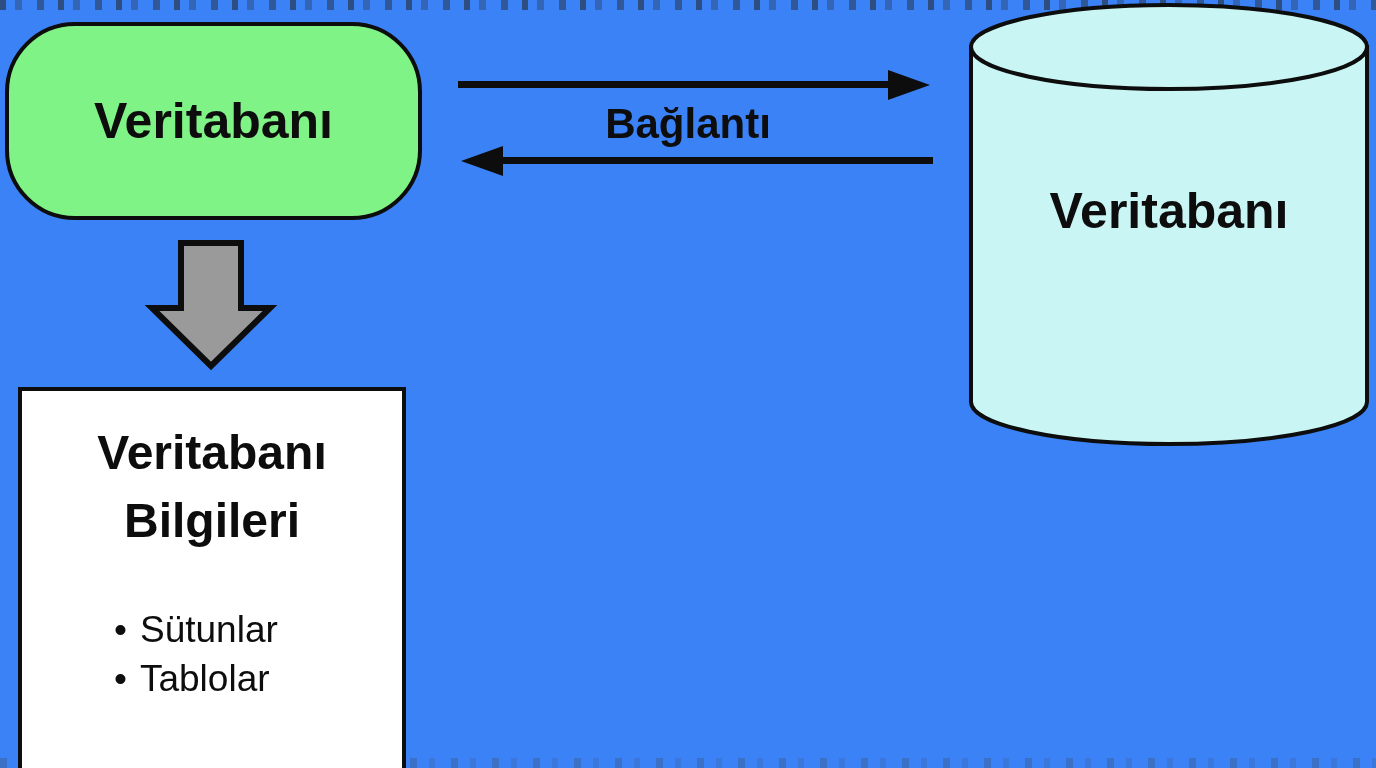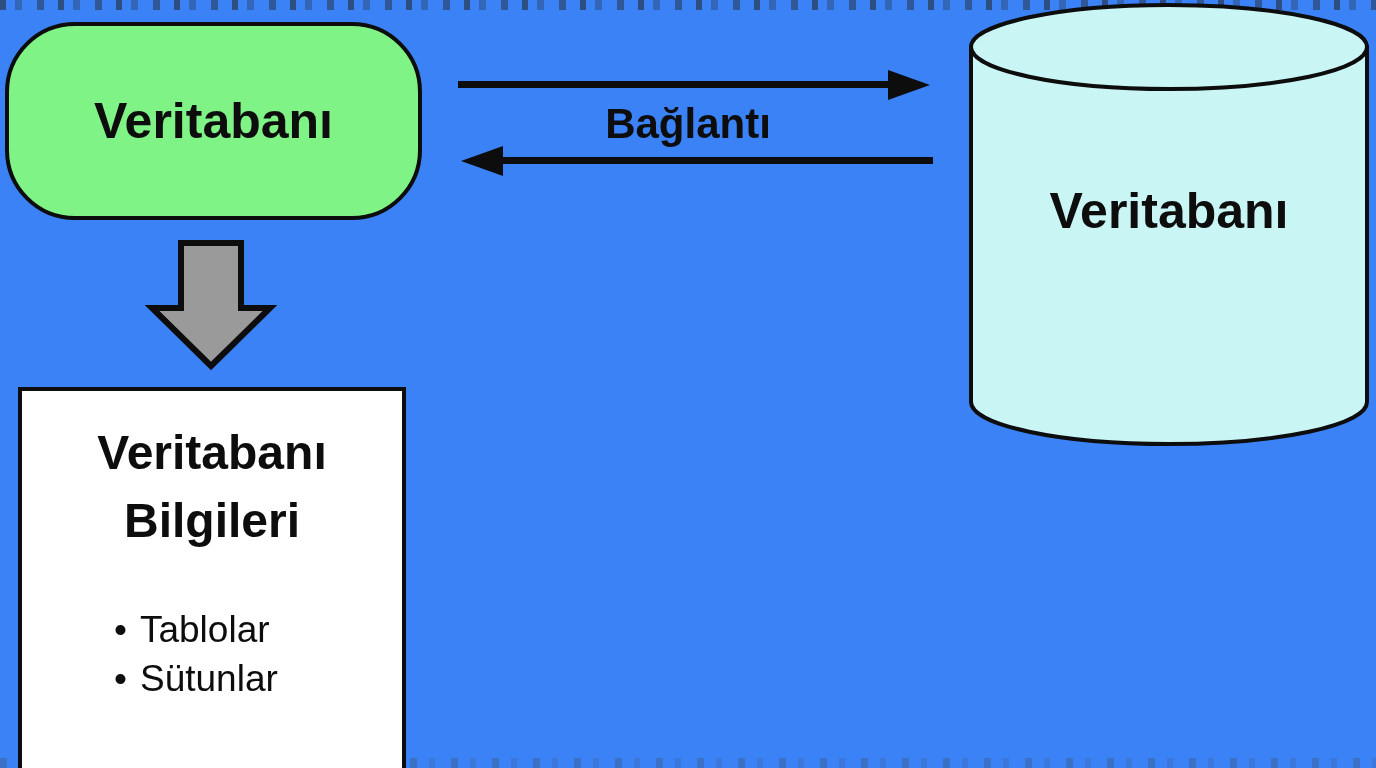--- a/index.html
+++ b/index.html
@@ -180,21 +180,21 @@
     </div>
   </div>
 
   <div class="info-box">
     <div class="info-title">
       <div class="node-line">Veritabanı</div>
       <div class="node-line">Bilgileri</div>
     </div>
     <ul class="info-list">
       <li>
-        <span class="bullet-marker">•</span><span>Tablolar</span>
+        <span class="bullet-marker">•</span><span>Sütunlar</span>
       </li>
       <li>
-        <span class="bullet-marker">•</span><span>Sütunlar</span>
+        <span class="bullet-marker">•</span><span>Tablolar</span>
       </li>
     </ul>
   </div>
 
 </div>
 
 </body></html>

